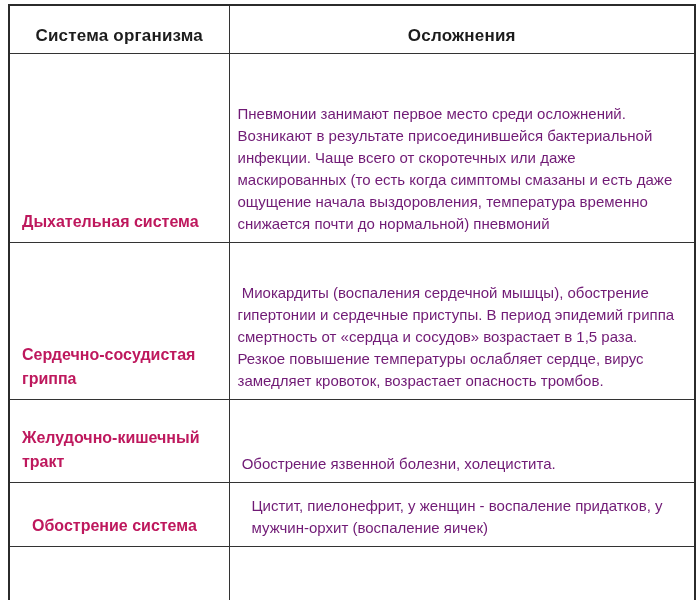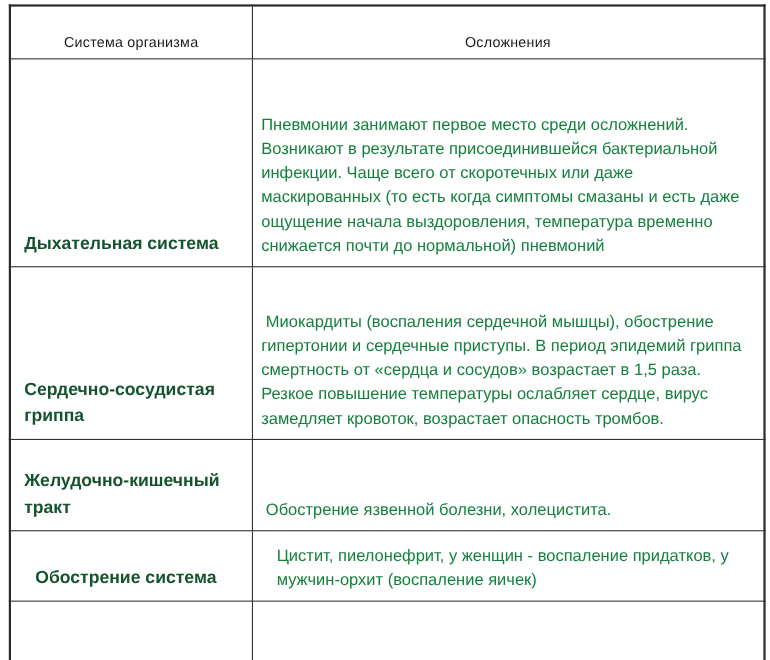--- a/index.html
+++ b/index.html
@@ -30,39 +30,39 @@
   table.sys-table col.c1 { width: 220px; }
   table.sys-table col.c2 { width: 466px; }
   th, td {
     border: 1px solid #333333;
     vertical-align: bottom;
     background: #ffffff;
     overflow: hidden;
   }
   th {
     height: 40px;
-    font-size: 13px;
-    font-weight: normal;
+    font-size: 17px;
+    font-weight: bold;
     text-align: center;
     padding: 0 0 7px 0;
     color: #1c1c1c;
     letter-spacing: 0.2px;
   }
   td.system {
     font-size: 16px;
     font-weight: bold;
-    color: #14532d;
+    color: #be185d;
     padding: 0 6px 8px 12px;
     line-height: 24px;
     white-space: pre-wrap;
   }
   td.complication {
     font-size: 15px;
     font-weight: normal;
-    color: #15803d;
+    color: #701a75;
     padding: 0 6px 7px 8px;
     line-height: 22px;
     white-space: pre-wrap;
   }
   tr.r1 td { height: 180px; }
   tr.r2 td { height: 148px; border-radius: 19px; }
   tr.r3 td { height: 74px; }
   tr.r4 td { height: 55px; padding-left: 22px; }
   tr.r5 td { height: 75px; }
 </style>

